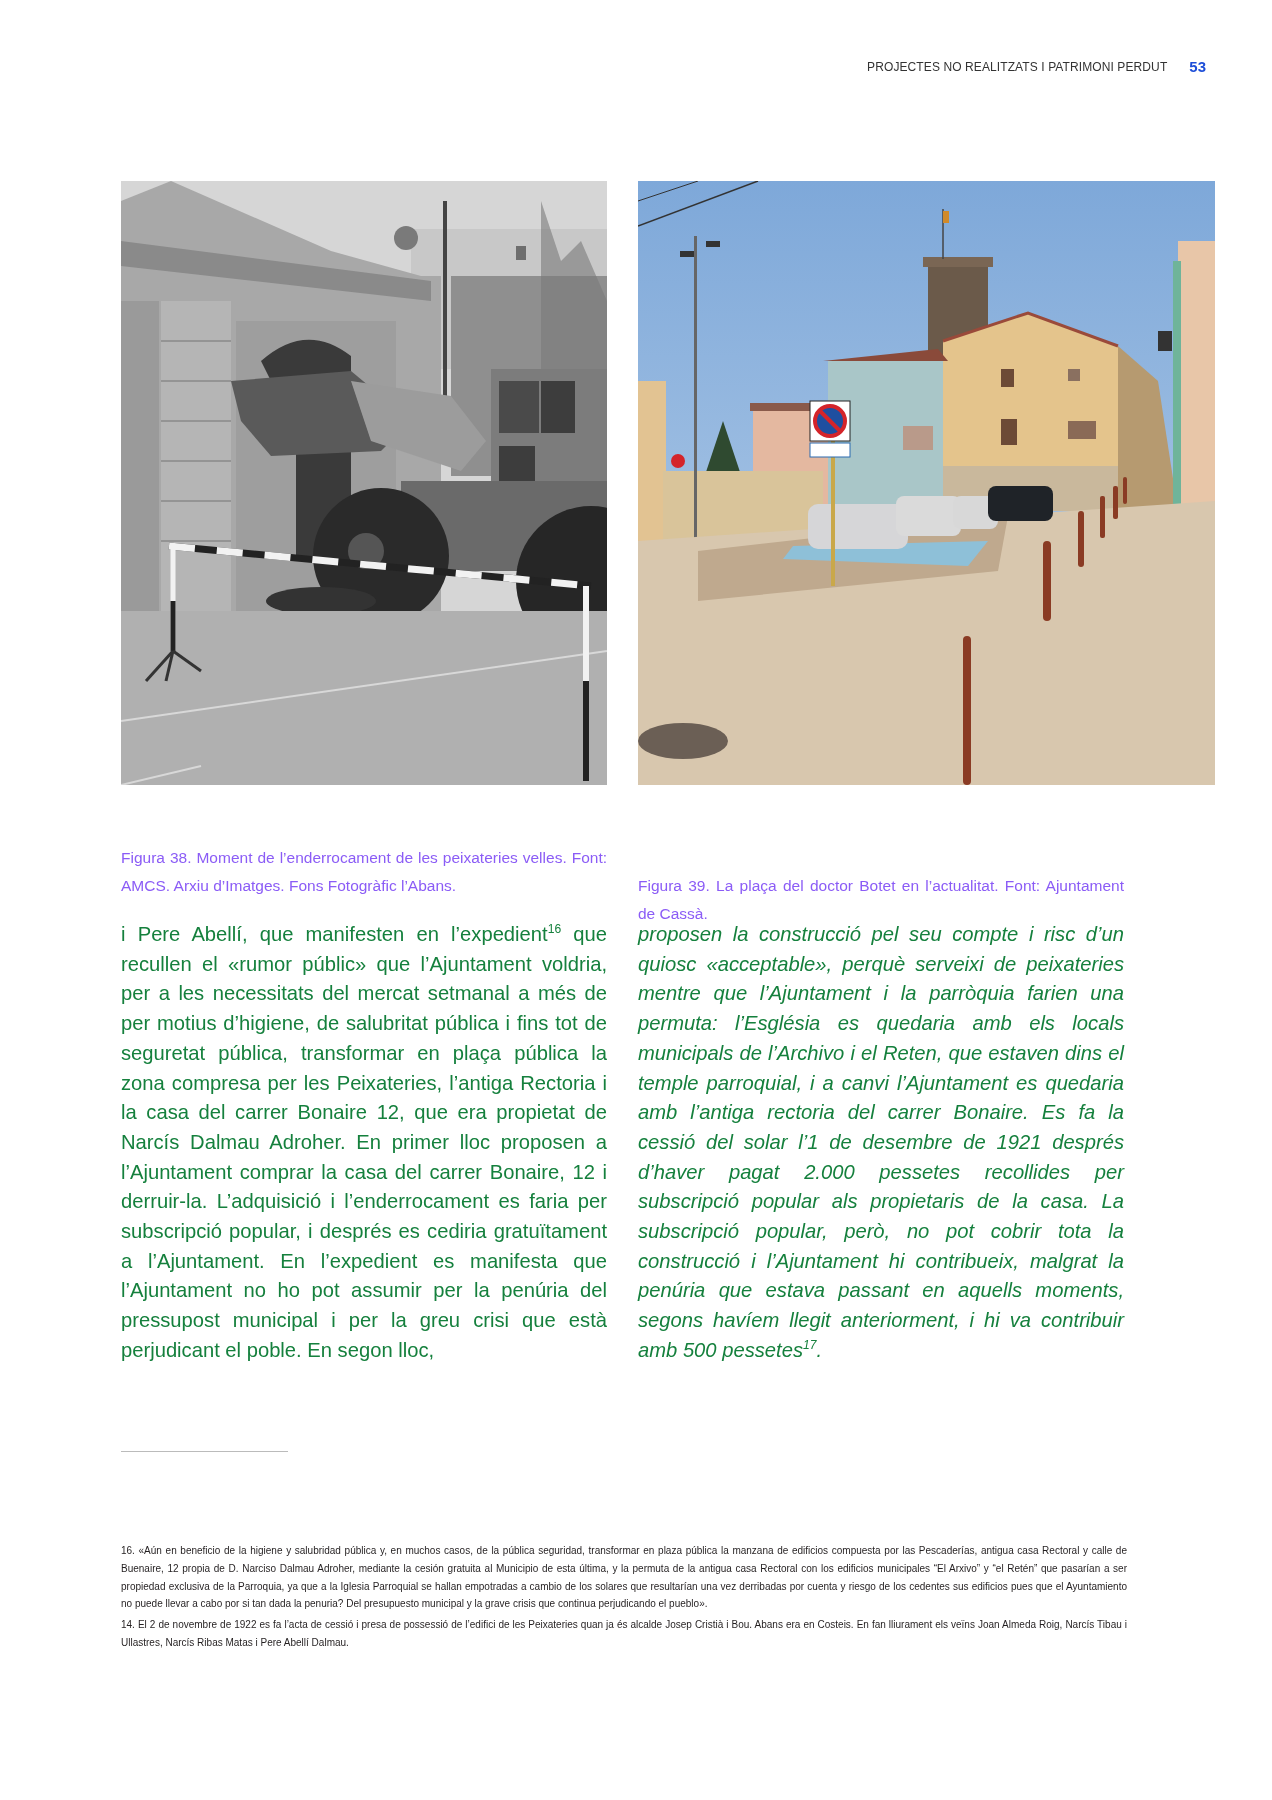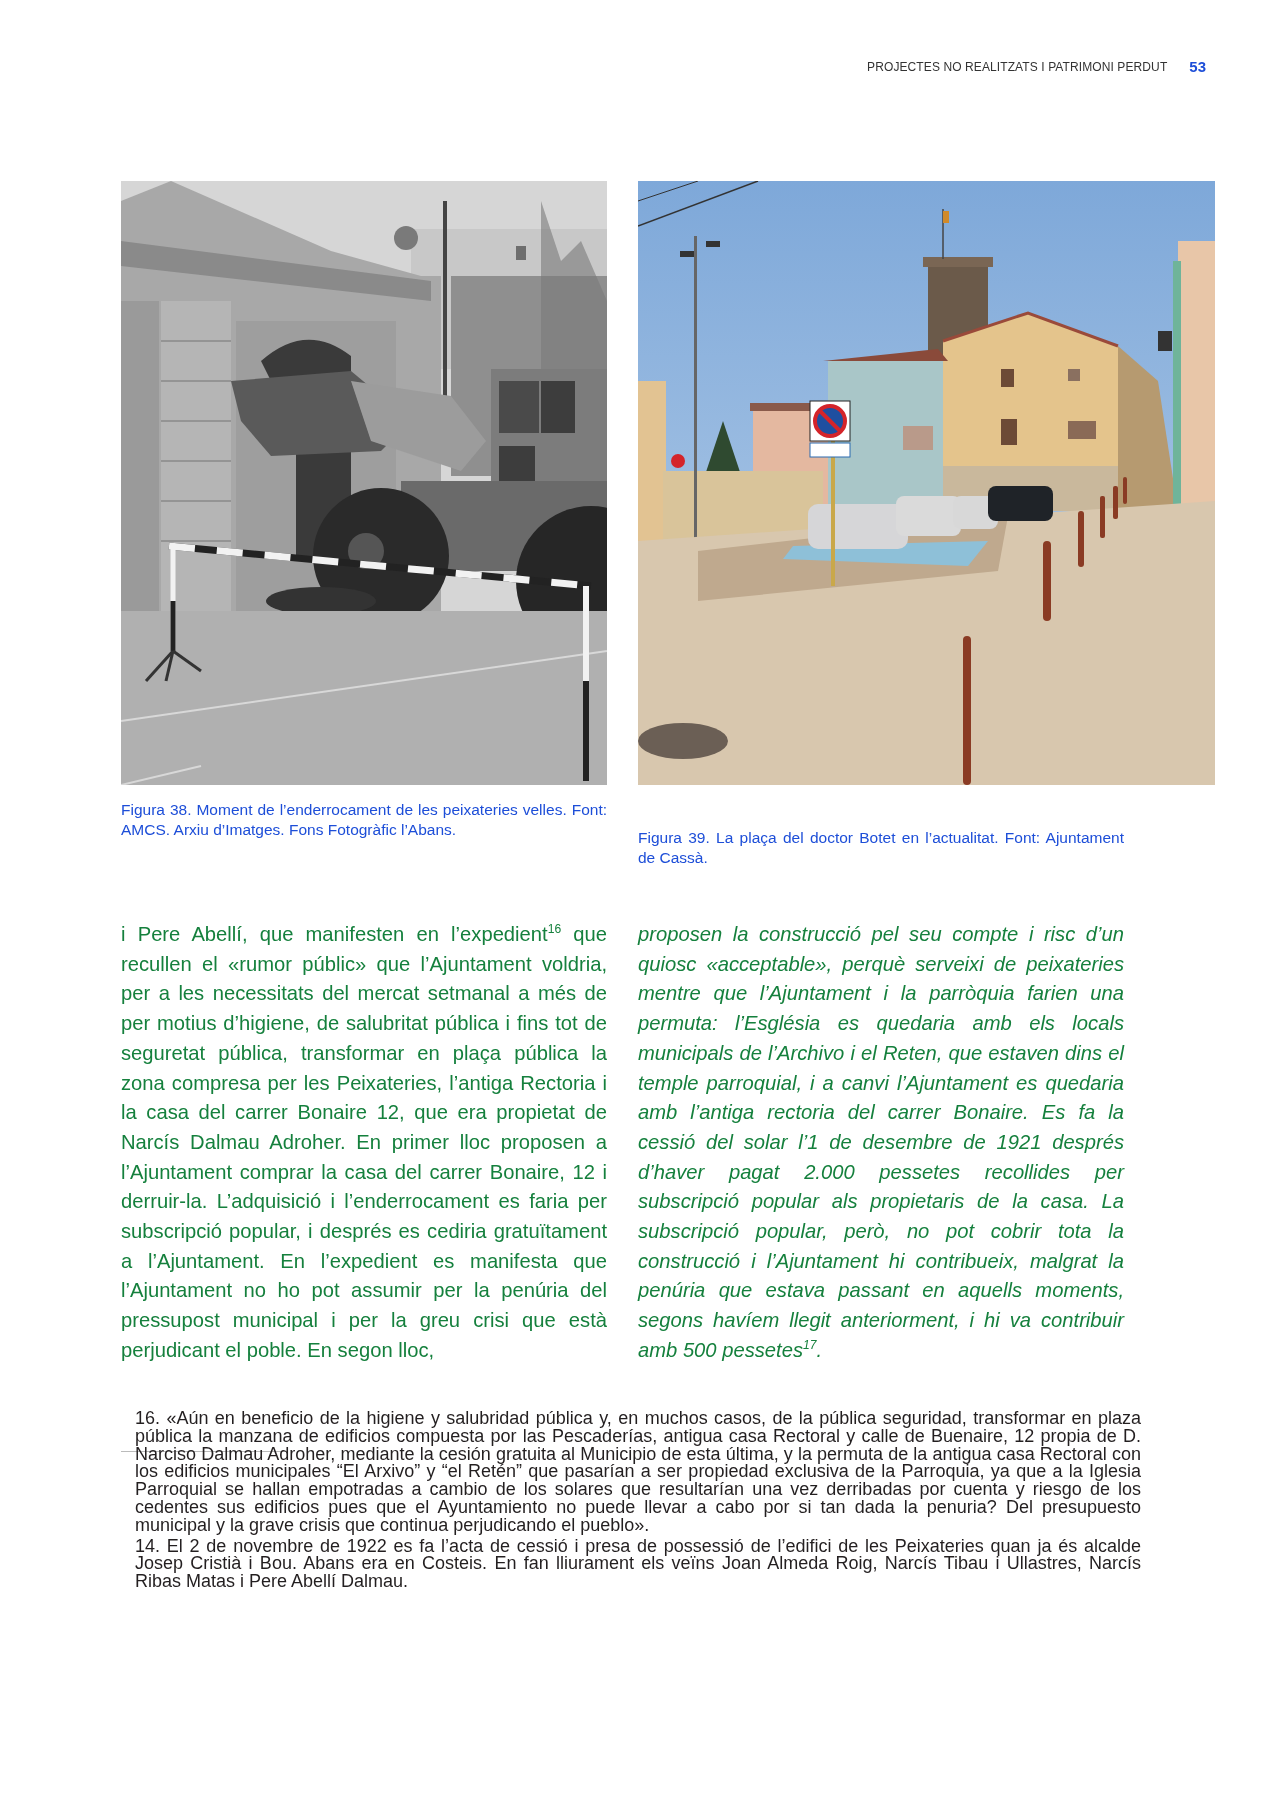--- a/index.html
+++ b/index.html
@@ -8,34 +8,34 @@
 
   .running-head { position: absolute; top: 58px; right: 66px; display: flex; align-items: center; gap: 22px; }
   .running-title { font-size: 12px; letter-spacing: 0.1px; color: #333; }
   .page-number { font-size: 15px; font-weight: bold; color: #1d4ed8; }
 
   .figure-img { position: absolute; overflow: hidden; }
   #fig38 { left: 121px; top: 181px; width: 486px; height: 604px; background: #bdbdbd; }
   #fig39 { left: 638px; top: 181px; width: 577px; height: 604px; background: #8fb4de; }
   .figure-img svg { display: block; width: 100%; height: 100%; }
 
-  .caption { position: absolute; font-size: 15.5px; line-height: 20px; color: #1d4ed8; text-align: justify; }
+  .caption { position: absolute; font-size: 15.5px; line-height: 28px; color: #8b5cf6; text-align: justify; margin-top: 44px; }
   #cap38 { left: 121px; top: 800px; width: 486px; }
   #cap39 { left: 638px; top: 828px; width: 486px; }
 
   .body-col { position: absolute; top: 920px; width: 486px; font-size: 20.2px; line-height: 29.7px;
               text-align: justify; hyphens: manual; color: #15803d; }
   #col-left { left: 121px; }
   #col-right { left: 638px; font-style: italic; }
   .body-col p { margin: 0; }
   sup { font-size: 0.6em; line-height: 0; vertical-align: super; }
 
   .fn-rule { position: absolute; left: 121px; top: 1451px; width: 167px; height: 0; border-top: 1px solid #bbb; }
-  .footnotes { position: absolute; left: 121px; top: 1410px; width: 1006px; font-size: 18px; line-height: 17.8px;
-               text-align: justify; color: #231f20; margin-left: 14px; }
+  .footnotes { position: absolute; left: 121px; top: 1542px; width: 1006px; font-size: 10px; line-height: 17.8px;
+               text-align: justify; color: #231f20; }
   .footnotes p { margin: 0 0 3px 0; }
 </style>
 </head>
 <body>
 
 <div class="running-head">
   <span class="running-title">PROJECTES NO REALITZATS I PATRIMONI PERDUT</span>
   <span class="page-number">53</span>
 </div>
 

